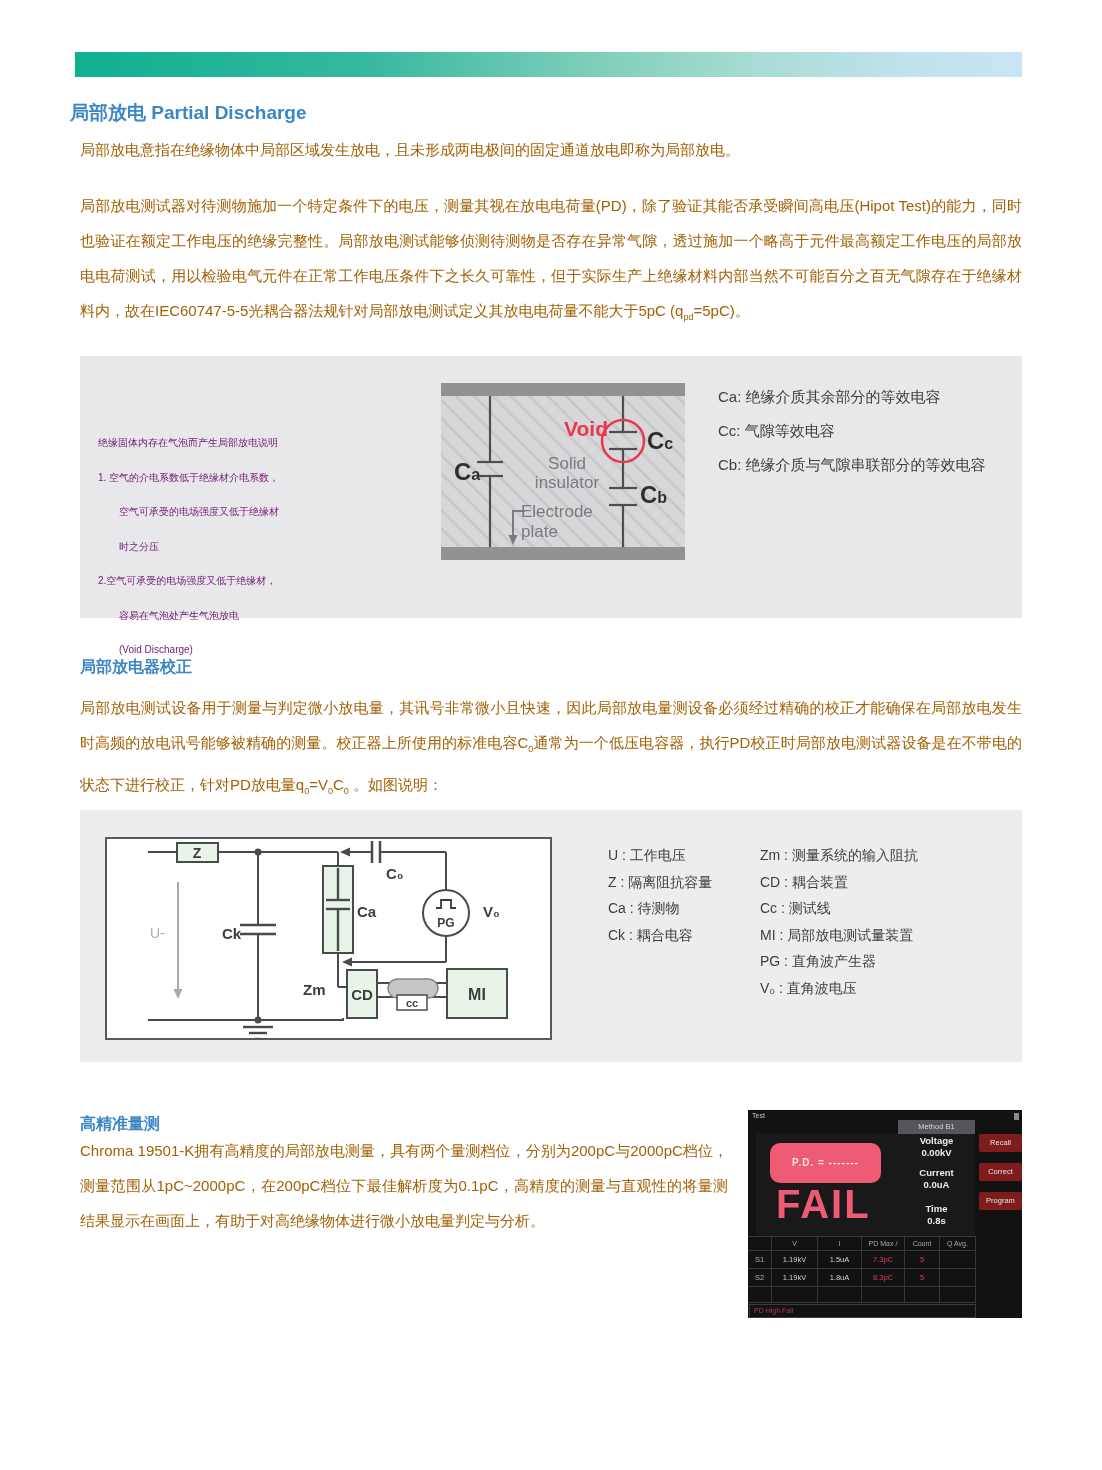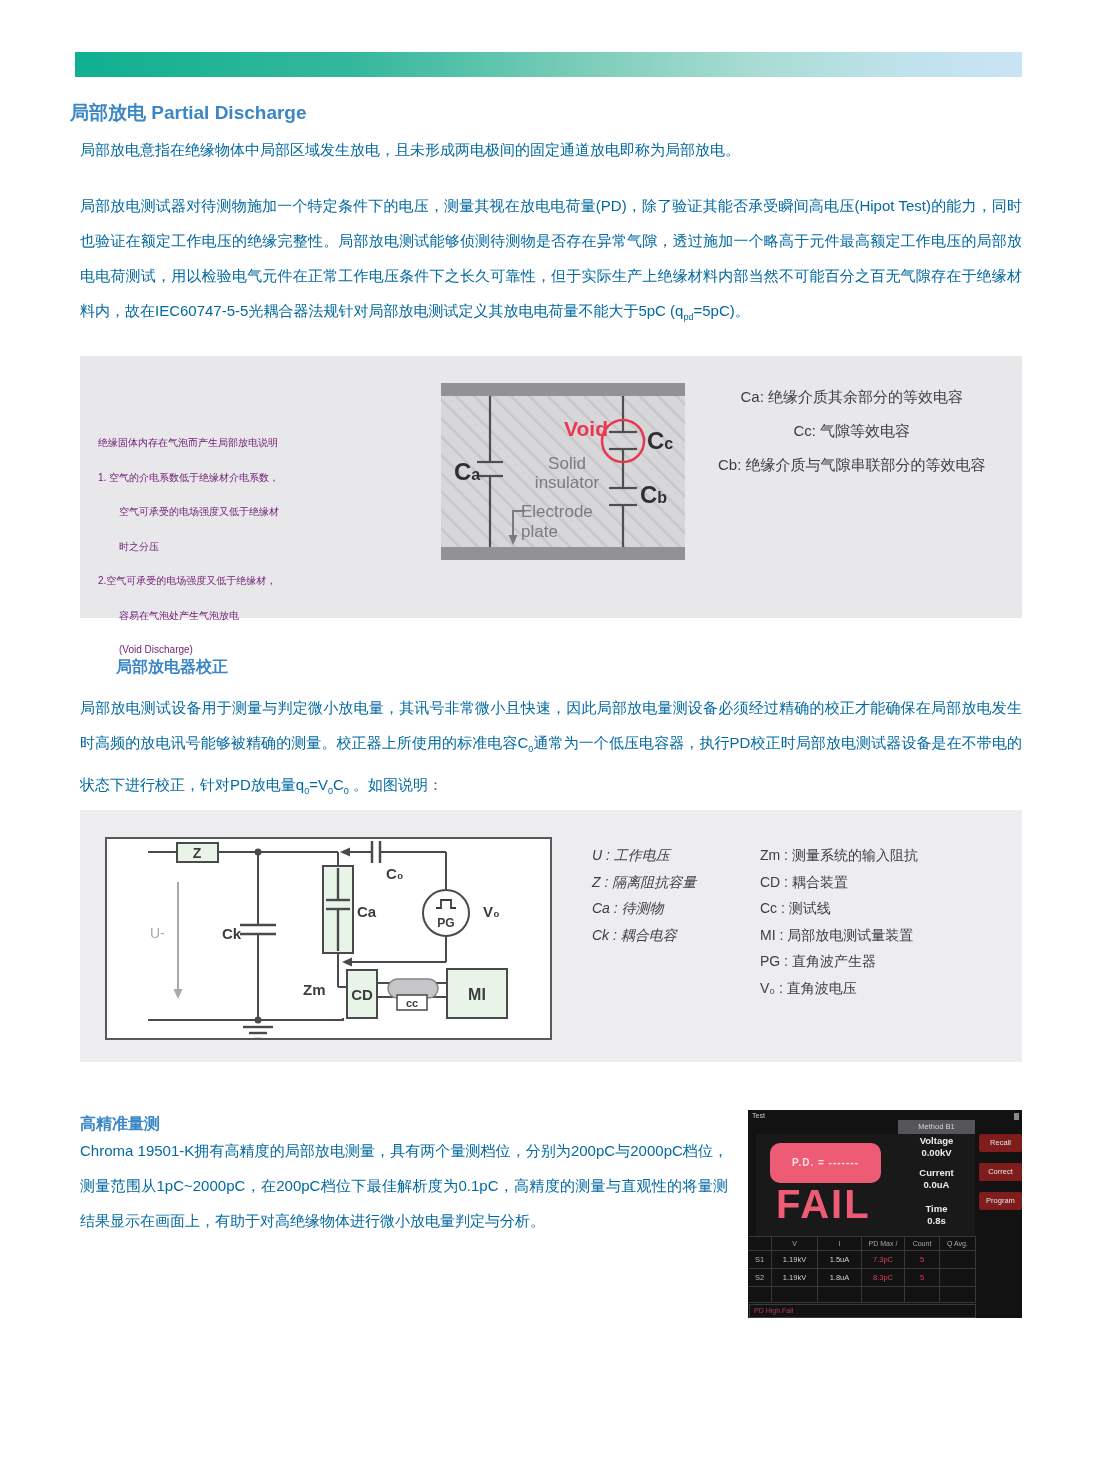--- a/index.html
+++ b/index.html
@@ -2,38 +2,38 @@
 <html><head>
 <meta charset="utf-8">
 <style>
   html,body{margin:0;padding:0;background:#ffffff;}
   .page{position:relative;width:1102px;height:1470px;background:#fff;overflow:hidden;
         font-family:"Liberation Sans",sans-serif;color:#3e3e40;}
   .topbar{position:absolute;left:75px;top:52px;width:947px;height:25px;
         background:linear-gradient(90deg,#0fb090 0%,#35b89d 30%,#7fceba 55%,#a9dcd4 72%,#c0e2ec 88%,#c9e4f4 100%);}
   .h-blue{position:absolute;margin:0;color:#3b87c6;font-weight:600;}
   #h1{left:70px;top:100px;font-size:19px;}
-  #h2{left:80px;top:657px;font-size:16px;margin-left:36px;}
+  #h2{left:80px;top:657px;font-size:16px;}
   #h3{left:80px;top:1114px;font-size:16px;}
-  .para{position:absolute;left:80px;width:942px;margin:0;font-size:15px;text-align:justify;color:#0369a1;}
+  .para{position:absolute;left:80px;width:942px;margin:0;font-size:15px;text-align:justify;color:#a16207;}
   #p1{top:140px;line-height:20px;text-align:left;}
   #p2{top:188px;line-height:35px;}
   #p3{top:690px;line-height:35px;}
   #p4{top:1133px;width:648px;line-height:35px;}
   sub{font-size:9px;}
   .graybox{position:absolute;left:80px;width:942px;}
   #box1{top:356px;height:262px;background:#e8e8ea;}
   #box2{top:810px;height:252px;background:#ededef;}
   .note{position:absolute;left:18px;top:22px;width:366px;color:#701a75;font-size:10px;line-height:34.5px;margin-top:48px;}
   .note .ind{padding-left:21px;}
   .insulator{position:absolute;left:361px;top:27px;}
-  .vlegend{position:absolute;left:638px;top:24px;font-size:15px;line-height:34px;color:#3e3e40;text-align:center;}
+  .vlegend{position:absolute;left:638px;top:24px;font-size:15px;line-height:34px;color:#3e3e40;}
   .circuitbox{position:absolute;left:25px;top:27px;width:443px;height:199px;background:#fff;border:2px solid #58595b;}
   .clegend{position:absolute;top:32px;font-size:14px;line-height:26.5px;color:#3e3e40;}
-  #clegend-left{left:512px;font-style:italic;}
+  #clegend-left{left:528px;}
   #clegend-right{left:680px;}
   svg text{font-family:"Liberation Sans",sans-serif;}
 
   
   .device{position:absolute;left:748px;top:1110px;width:274px;height:208px;background:#121212;}
   .d-test{position:absolute;left:4px;top:2px;font-size:7px;color:#c9c9c9;}
   .d-staticon{position:absolute;right:3px;top:3px;width:5px;height:7px;background:#8a8a8a;}
   .d-method{position:absolute;left:150px;top:10px;width:77px;height:14px;background:#55555a;
             color:#d6d6d6;font-size:7.5px;text-align:center;line-height:14px;}
   .d-main{position:absolute;left:8px;top:24px;width:219px;height:102px;background:#191919;}

